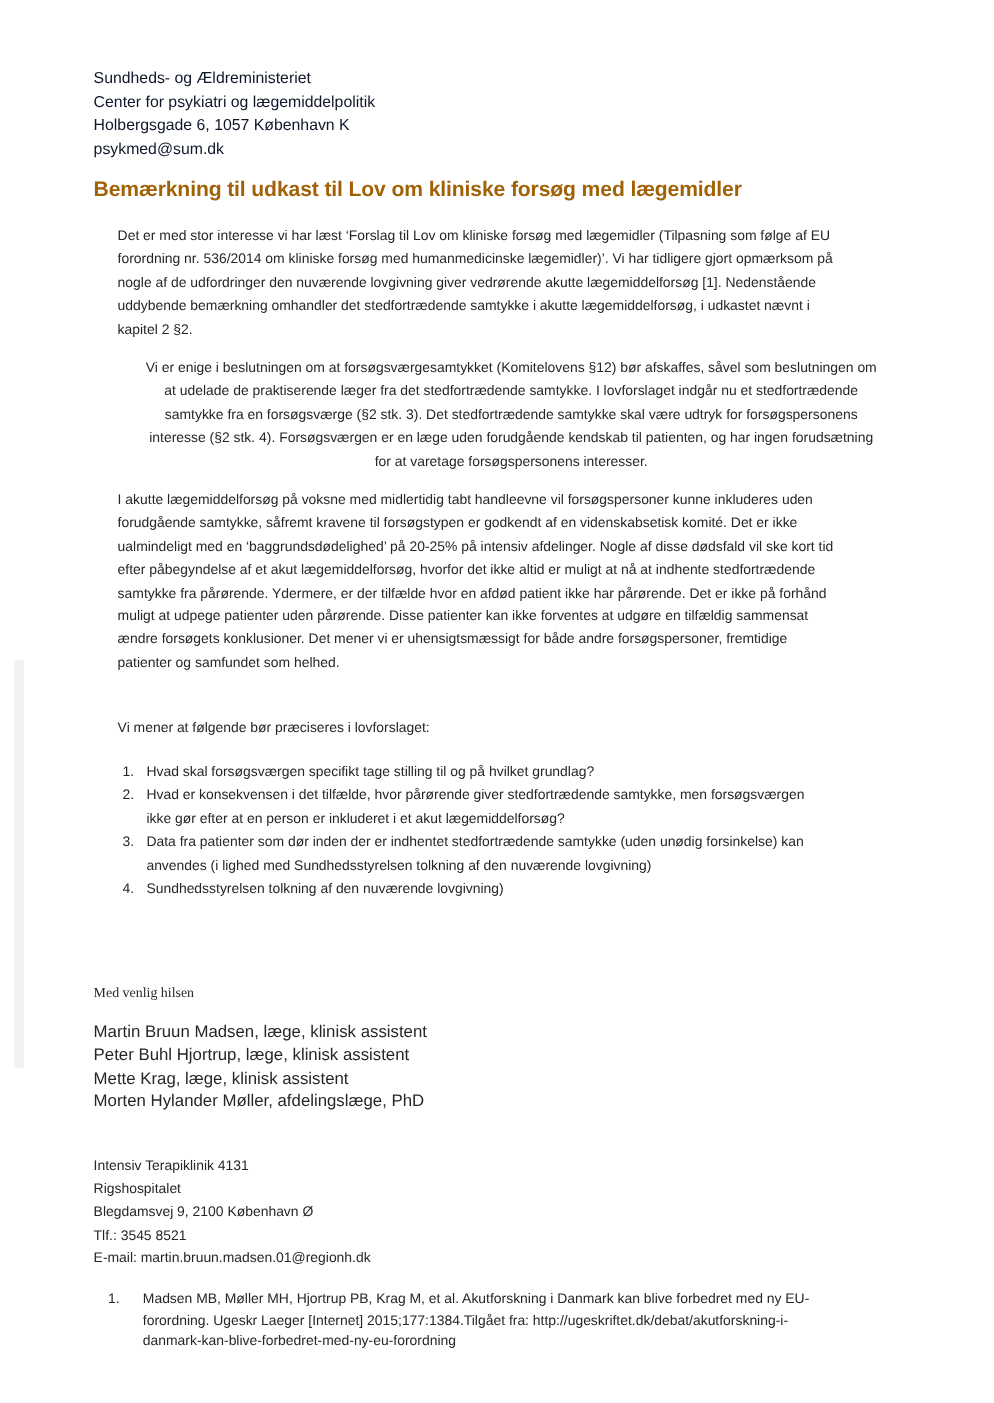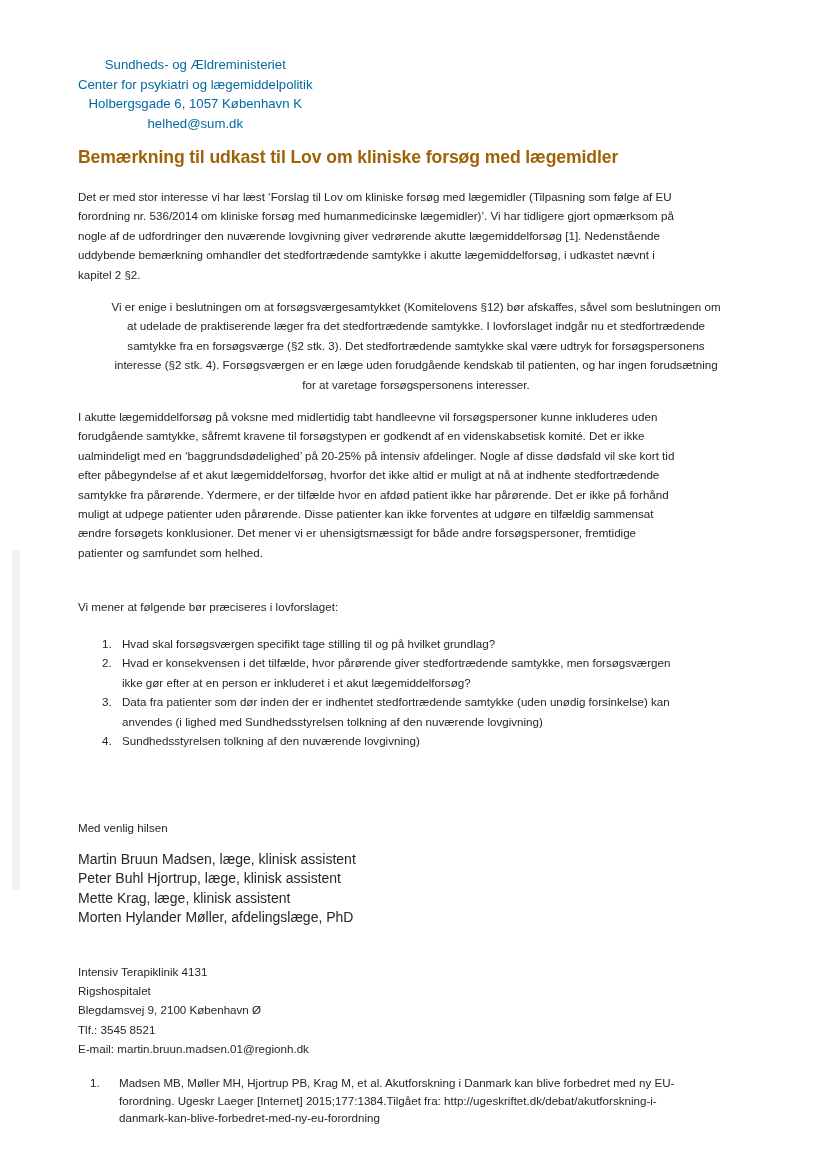--- a/index.html
+++ b/index.html
@@ -20,43 +20,42 @@
     left: 78px;
     top: 0;
     width: 680px;
   }
   .sender {
     position: absolute;
     top: 55px;
     left: 0;
     font-size: 13.2px;
     line-height: 19.5px;
-    color: #0369a1;
-    text-align: center;
+    color: #0f172a;
   }
   .sender div { white-space: nowrap; }
   .title {
     position: absolute;
     top: 147px;
     left: 0;
     font-size: 17.6px;
     font-weight: bold;
     color: #a16207;
     white-space: nowrap;
     letter-spacing: -0.1px;
   }
   .para {
     position: absolute;
     left: 0;
     width: 676px;
     font-size: 11.6px;
     line-height: 19.4px;
     color: #262626;
   }
-  .para .line { white-space: nowrap; display: block; }
+  .para .line { white-space: nowrap; display: block; margin-left: 20px; }
   .p1 { top: 187px; }
   .p2 { top: 297px; text-align: center; }
   .p3 { top: 407px; }
   .p4 { top: 597px; }
 
   .numbered {
     position: absolute;
     left: 0;
     top: 634px;
     font-size: 11.6px;
@@ -70,20 +69,21 @@
     top: 0;
   }
   .numbered .line { display: block; white-space: nowrap; }
 
   .closing {
     position: absolute;
     left: 0;
     top: 818px;
     font-size: 11.6px;
     line-height: 19.4px;
+    font-family: Liberation Serif, serif;
   }
   .signers {
     position: absolute;
     left: 0;
     top: 850px;
     font-size: 14px;
     line-height: 19.4px;
   }
   .signers div { white-space: nowrap; }
   .contact {
@@ -118,21 +118,21 @@
 
 <div class="scan-mark" style="top:550px;height:290px;"></div>
 <div class="scan-mark" style="top:830px;height:60px;"></div>
 
 <div class="page">
 
   <div class="sender">
     <div>Sundheds- og Ældreministeriet</div>
     <div>Center for psykiatri og lægemiddelpolitik</div>
     <div>Holbergsgade 6, 1057 København K</div>
-    <div>helhed@sum.dk</div>
+    <div>psykmed@sum.dk</div>
   </div>
 
   <div class="title">Bemærkning til udkast til Lov om kliniske forsøg med lægemidler</div>
 
   <div class="para p1">
     <span class="line">Det er med stor interesse vi har læst ‘Forslag til Lov om kliniske forsøg med lægemidler (Tilpasning som følge af EU</span>
     <span class="line">forordning nr. 536/2014 om kliniske forsøg med humanmedicinske lægemidler)’. Vi har tidligere gjort opmærksom på</span>
     <span class="line">nogle af de udfordringer den nuværende lovgivning giver vedrørende akutte lægemiddelforsøg [1]. Nedenstående</span>
     <span class="line">uddybende bemærkning omhandler det stedfortrædende samtykke i akutte lægemiddelforsøg, i udkastet nævnt i</span>
     <span class="line">kapitel 2 §2.</span>

